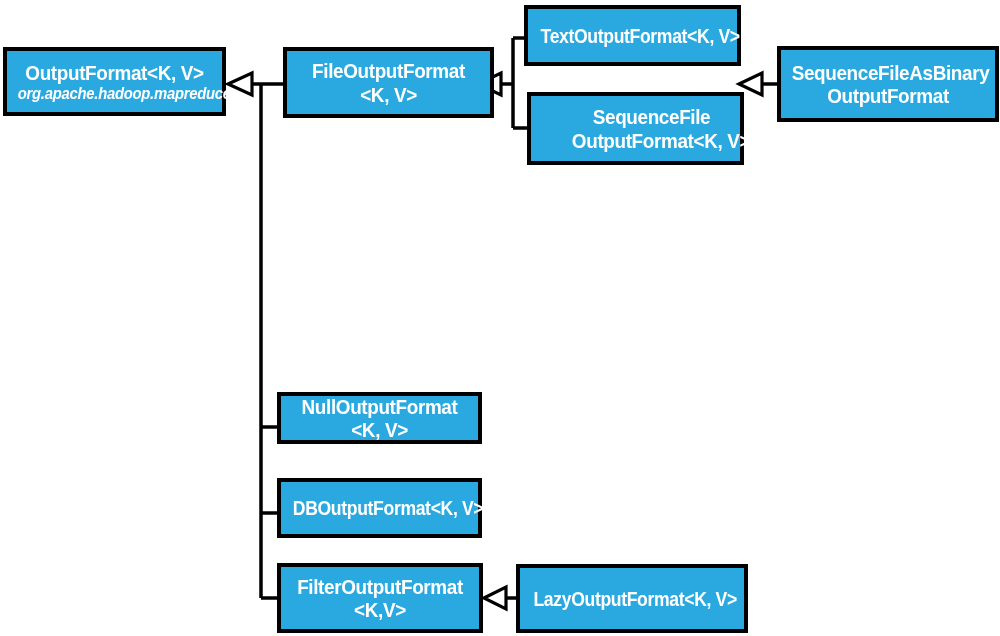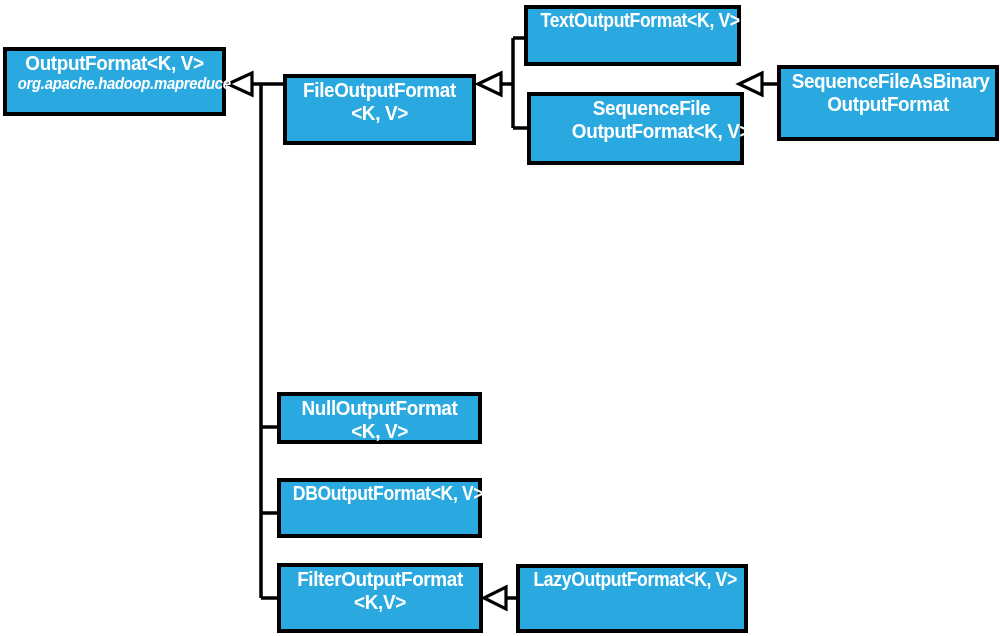--- a/index.html
+++ b/index.html
@@ -40,20 +40,21 @@
     stroke-linejoin:miter;
   }
   .node{
     position:absolute;
     z-index:2;
     background:var(--box-fill);
     border:4px solid var(--box-border);
     display:flex;
     flex-direction:column;
     align-items:center;
+    justify-content:center;
     text-align:center;
   }
   .box-label{
     width:100%;
     transform:scaleX(0.9);
     transform-origin:center;
     color:var(--box-text);
     font-weight:bold;
     font-size:21px;
     line-height:1.1;
@@ -63,24 +64,24 @@
   .box-label .line{display:block;}
   .box-label .package{
     display:block;
     font-style:italic;
     font-weight:bold;
     font-size:16.5px;
     letter-spacing:-0.3px;
   }
   
   #n-output-format            {left:3px;   top:47px;  width:223px; height:69px;}
-  #n-file-output-format       {left:283px; top:47px;  width:193px; height:71px;margin-top:27px;}
+  #n-file-output-format       {left:283px; top:47px;  width:211px; height:71px;}
   #n-text-output-format       {left:524px; top:5px;   width:217px; height:61px;}
   #n-sequence-file            {left:527px; top:92px;  width:217px; height:73px;padding-left:32px;}
-  #n-sequence-file-as-binary  {left:777px; top:46px;  width:222px; height:76px;margin-top:19px;}
+  #n-sequence-file-as-binary  {left:777px; top:46px;  width:222px; height:76px;}
   #n-null-output-format       {left:277px; top:392px; width:205px; height:52px;}
   #n-db-output-format         {left:277px; top:478px; width:205px; height:60px;}
   #n-filter-output-format     {left:277px; top:563px; width:206px; height:70px;}
   #n-lazy-output-format       {left:516px; top:564px; width:232px; height:69px;}
   
   #n-text-output-format .box-label,
   #n-db-output-format .box-label,
   #n-lazy-output-format .box-label{font-size:20px;transform:scaleX(0.88);}
 </style>
 </head>

